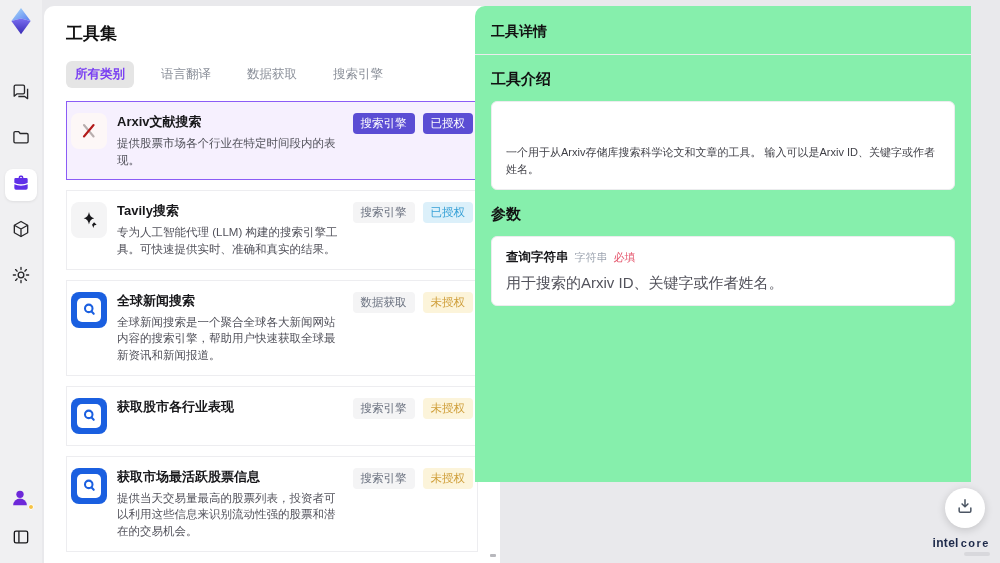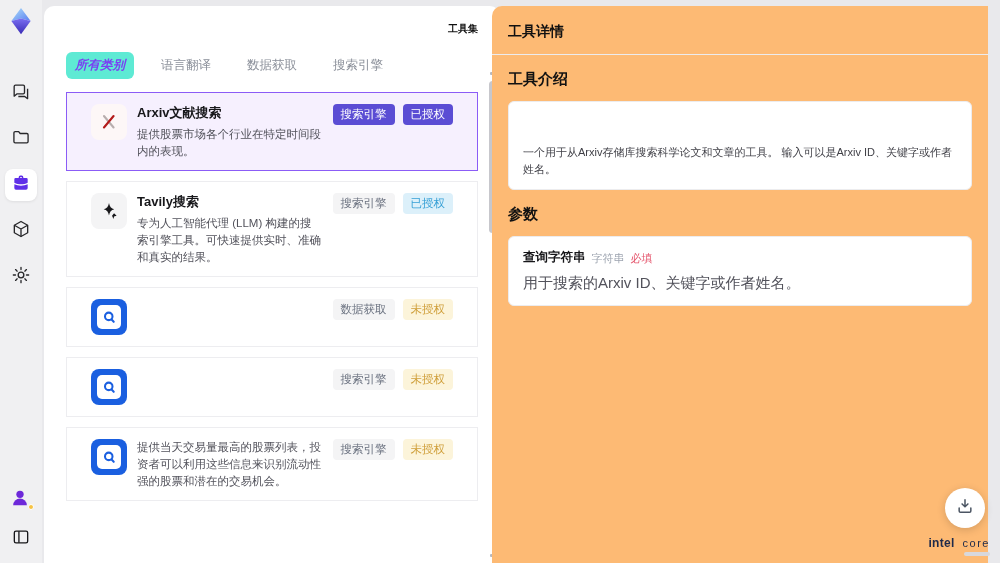--- a/index.html
+++ b/index.html
@@ -12,27 +12,27 @@
   .nav-btn { width:32px; height:32px; border-radius:8px; display:flex; align-items:center; justify-content:center; margin-bottom:14px; cursor:pointer; }
   .nav-btn svg { width:20px; height:20px; }
   .nav-btn.active { background:#ffffff; box-shadow:0 1px 3px rgba(0,0,0,.08); }
   .side-bottom { margin-top:auto; display:flex; flex-direction:column; align-items:center; }
   .avatar-wrap { position:relative; width:24px; height:24px; margin-bottom:12px; }
   .avatar-wrap svg { width:22px; height:22px; }
   .avatar-dot { position:absolute; right:-1px; bottom:1px; width:6px; height:6px; border-radius:50%; background:#f6c344; border:1px solid #fff; }
 
   
   .list-panel { position:absolute; left:44px; top:6px; width:456px; height:557px; background:#fff; border-radius:10px 10px 0 0; padding:16px 22px 0; overflow:hidden; }
-  .panel-title { font-size:10px; font-weight:bold; margin-bottom:16px; color:#111;text-align:right; }
+  .panel-title { font-size:17px; font-weight:bold; margin-bottom:16px; color:#111; }
   .tabs { display:flex; align-items:center; gap:18px; margin-bottom:13px; }
   .tab { font-size:12.5px; color:#8a8f99; padding:5px 9px; border-radius:6px; cursor:pointer; white-space:nowrap; }
-  .tab.active { background:#5eead4; color:#7a40f2; font-weight:bold;font-style:italic; }
+  .tab.active { background:#e5e5e5; color:#7a40f2; font-weight:bold; }
 
   .tool-list { position:relative; }
-  .tool-card { display:flex; gap:10px; background:#fff; border:1px solid #ededf0; border-radius:0; padding:11px 24px; margin-bottom:10px; cursor:pointer; }
+  .tool-card { display:flex; gap:10px; background:#fff; border:1px solid #ededf0; border-radius:0; padding:11px 4px; margin-bottom:10px; cursor:pointer; }
   .tool-card.selected { background:#f6f0fe; border:1.5px solid #8b5cf6; }
   .tool-icon { width:36px; height:36px; border-radius:8px; flex:0 0 36px; display:flex; align-items:center; justify-content:center; background:#f4f4f5; }
   .tool-icon svg { width:22px; height:22px; }
   .icon-arxiv { background:#fdf7f7; }
   .icon-qblue { background:#1a5fe0; }
   .icon-qblue .q-in { width:24px; height:24px; background:#fff; border-radius:5px; display:flex; align-items:center; justify-content:center; }
   .icon-qblue .q-in svg { width:15px; height:15px; }
   .tool-text { max-width:252px; }
   .tool-name { font-size:13px; font-weight:bold; margin-bottom:4px; color:#17171a; }
   .tool-desc { font-size:11.5px; line-height:1.45; color:#52525b; }
@@ -42,38 +42,38 @@
   .tag.auth-no { background:#fcf4da; color:#cf9f3b; }
   .tool-card.selected .tag { background:#5b4dd4; color:#fff; }
 
   
   .scrollbar { position:absolute; right:3px; top:66px; bottom:6px; width:8px; }
   .sb-arrow { position:absolute; left:1px; width:6px; height:3px; background:#b8b8bd; border-radius:1px; }
   .sb-arrow.up { top:0; } .sb-arrow.down { bottom:0; }
   .sb-thumb { position:absolute; left:0; top:9px; width:7px; height:152px; background:#c7c7cc; border-radius:4px; }
 
   
-  .detail-panel { position:absolute; left:492px; top:6px; width:496px; height:557px; background:#fdba74; border-radius:10px 0 0 0; }
+  .detail-panel { position:absolute; left:475px; top:6px; width:496px; height:476px; background:#86efac; border-radius:10px 0 0 0; }
   .detail-header { padding:17px 16px 13px; border-bottom:1px solid #ececee; }
   .detail-title { font-size:14px; font-weight:bold; color:#111; }
   .section-heading { font-size:15px; font-weight:bold; margin:15px 16px 12px; color:#111; }
   .info-box { margin:0 16px; background:#fff; border:1px solid #ececee; border-radius:6px; padding:12px 14px; }
   .intro-text { font-size:11px; color:#3f3f46; line-height:1.5;margin-top:30px; }
-  .param-head { display:flex; align-items:flex-end; gap:6px; }
+  .param-head { display:flex; align-items:center; gap:6px; }
   .param-name { font-size:12.5px; font-weight:bold; color:#17171a; }
   .param-type { font-size:11px; color:#9ca3af; }
   .param-required { font-size:11px; color:#e5576e; }
   .param-desc { font-size:15px; color:#52525b; margin-top:8px; }
 
   
   .fab { position:absolute; right:15px; bottom:35px; width:40px; height:40px; border-radius:50%; background:#fff; box-shadow:0 2px 8px rgba(0,0,0,.16); display:flex; align-items:center; justify-content:center; cursor:pointer; }
   .fab svg { width:20px; height:20px; }
   .brand { position:absolute; right:10px; bottom:13px; display:flex; align-items:baseline; gap:2px; color:#1e2a4a; }
   .brand .b-intel { font-size:12px; font-weight:bold; letter-spacing:.3px; }
-  .brand .b-core { font-size:11px; letter-spacing:1.5px; font-weight:normal;margin-left:6px; }
+  .brand .b-core { font-size:11px; letter-spacing:1.5px; font-weight:bold; }
   .brand-sub { position:absolute; right:10px; bottom:7px; width:26px; height:4px; background:#d8d8dc; border-radius:2px; }
 </style>
 </head>
 <body>
 
 <div class="sidebar">
   <div class="logo">
     <svg viewBox="0 0 32 32">
       <defs>
         <linearGradient id="lg1" x1="0" y1="0" x2="1" y2="1">
@@ -200,51 +200,57 @@
     </div>
       <div class="tool-card">
       <div class="tool-icon icon-qblue">
           <span class="q-in">
             <svg viewBox="0 0 16 16" fill="none">
               <circle cx="7.2" cy="6.8" r="4" stroke="#1a5fe0" stroke-width="2.2"></circle>
               <path d="M10.2 10.2l2.3 2.4" stroke="#1a5fe0" stroke-width="2.2" stroke-linecap="round"></path>
             </svg>
           </span>
         </div>
+      <div class="tool-text">
+        <div class="tool-name">全球新闻搜索</div>
+        <div class="tool-desc">全球新闻搜索是一个聚合全球各大新闻网站内容的搜索引擎，帮助用户快速获取全球最新资讯和新闻报道。</div>
+      </div>
       <div class="tool-tags">
         <span class="tag">数据获取</span>
         <span class="tag auth-no">未授权</span>
       </div>
     </div>
       <div class="tool-card">
       <div class="tool-icon icon-qblue">
           <span class="q-in">
             <svg viewBox="0 0 16 16" fill="none">
               <circle cx="7.2" cy="6.8" r="4" stroke="#1a5fe0" stroke-width="2.2"></circle>
               <path d="M10.2 10.2l2.3 2.4" stroke="#1a5fe0" stroke-width="2.2" stroke-linecap="round"></path>
             </svg>
           </span>
         </div>
       <div class="tool-text">
+        <div class="tool-name">获取股市各行业表现</div>
       </div>
       <div class="tool-tags">
         <span class="tag">搜索引擎</span>
         <span class="tag auth-no">未授权</span>
       </div>
     </div>
       <div class="tool-card">
       <div class="tool-icon icon-qblue">
           <span class="q-in">
             <svg viewBox="0 0 16 16" fill="none">
               <circle cx="7.2" cy="6.8" r="4" stroke="#1a5fe0" stroke-width="2.2"></circle>
               <path d="M10.2 10.2l2.3 2.4" stroke="#1a5fe0" stroke-width="2.2" stroke-linecap="round"></path>
             </svg>
           </span>
         </div>
       <div class="tool-text">
+        <div class="tool-name">获取市场最活跃股票信息</div>
         <div class="tool-desc">提供当天交易量最高的股票列表，投资者可以利用这些信息来识别流动性强的股票和潜在的交易机会。</div>
       </div>
       <div class="tool-tags">
         <span class="tag">搜索引擎</span>
         <span class="tag auth-no">未授权</span>
       </div>
     </div>
     </div>
 
   <div class="scrollbar">

